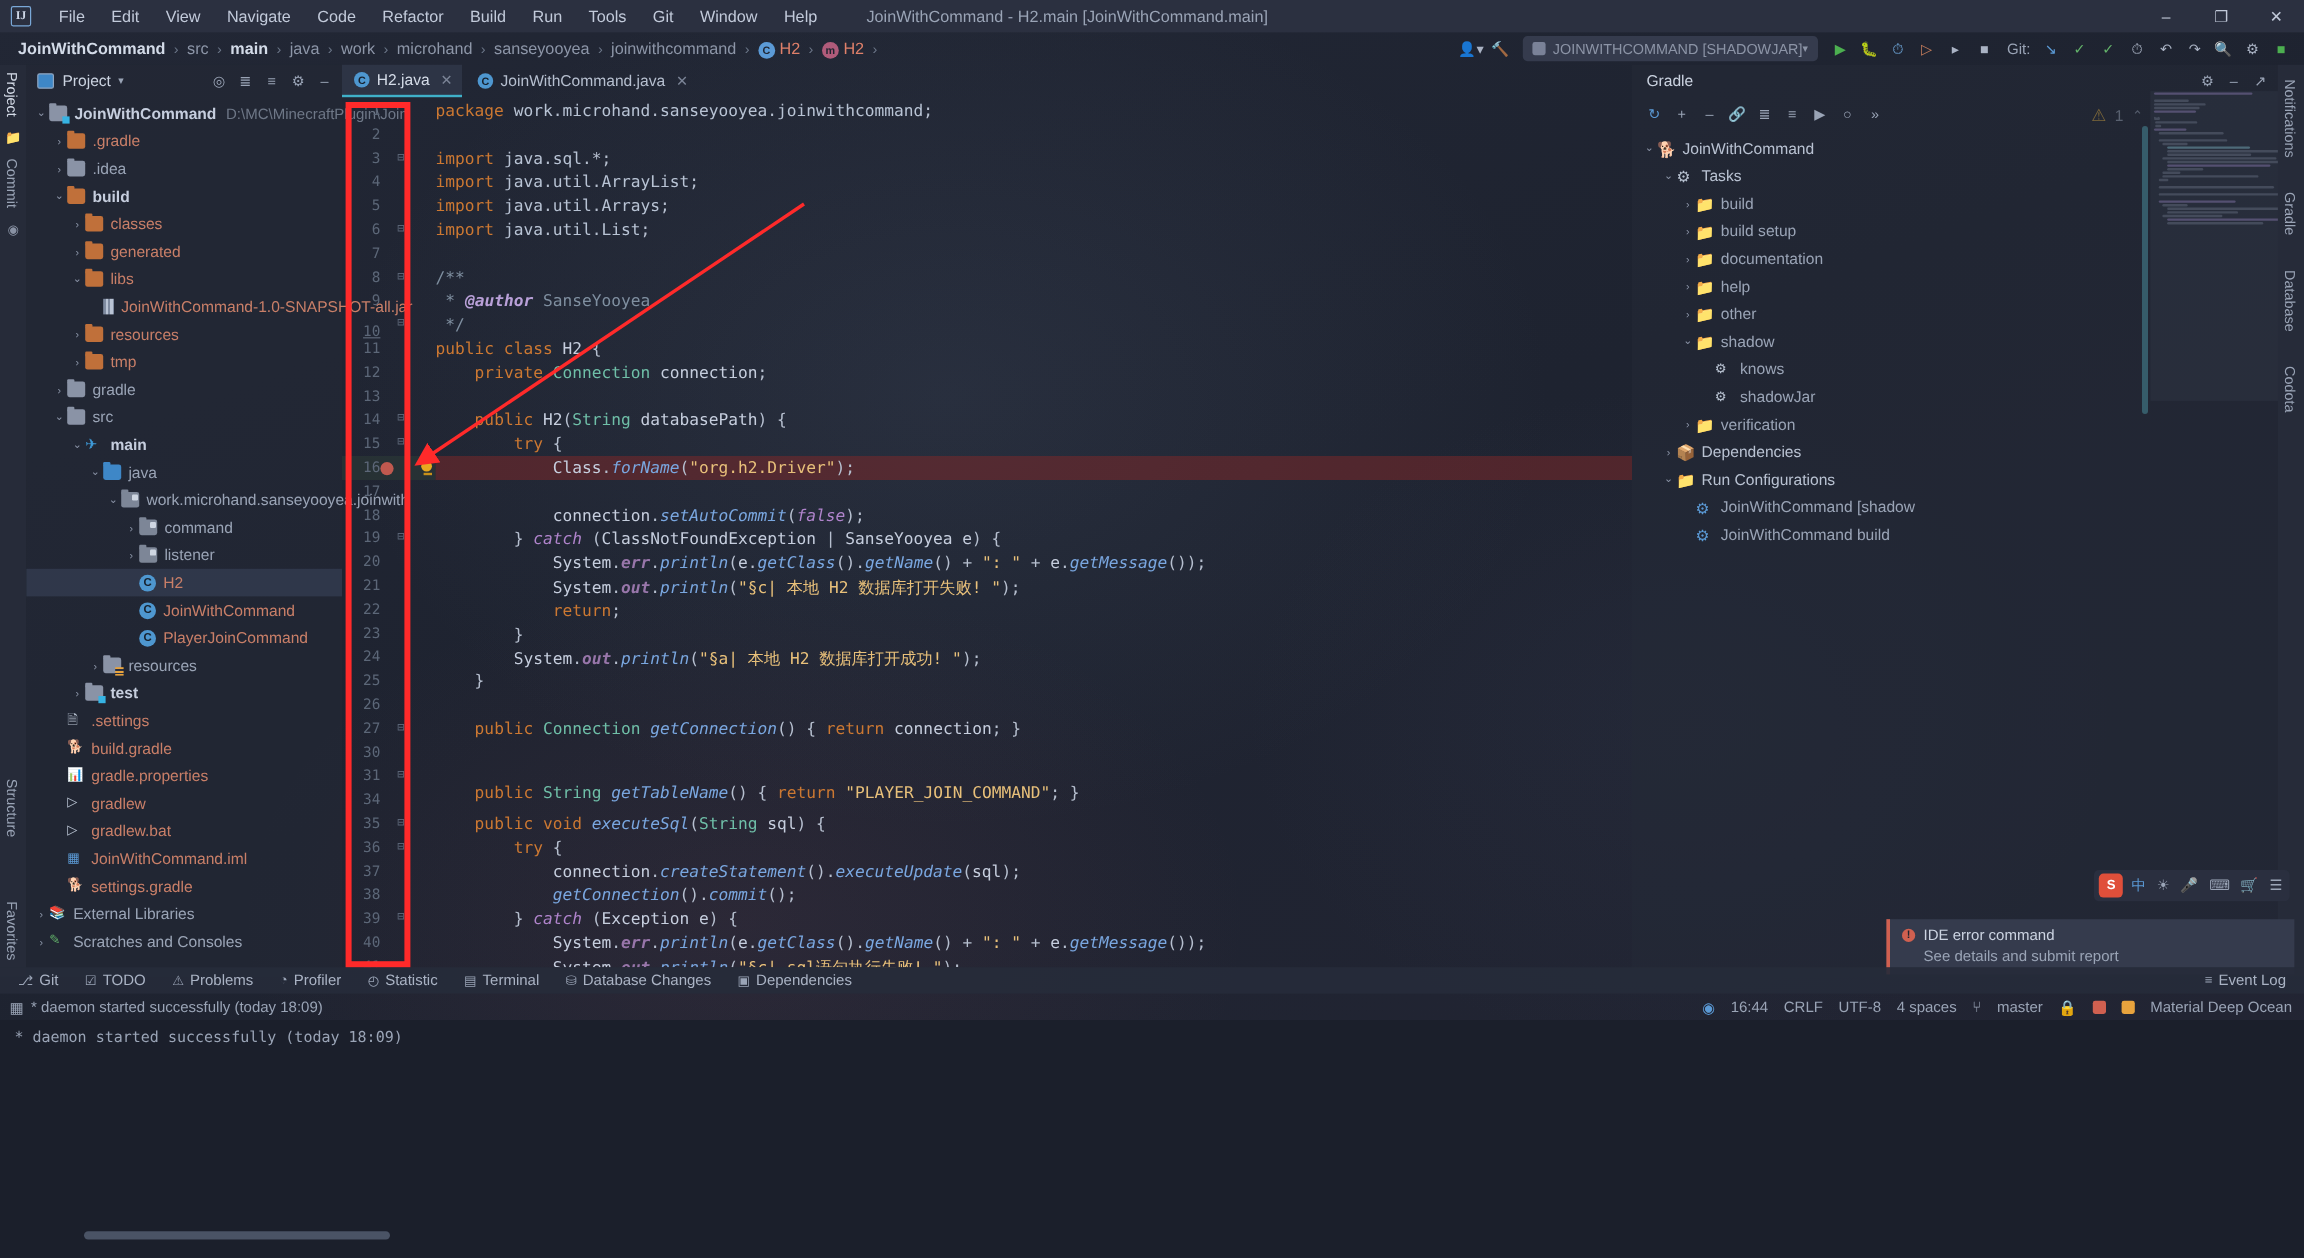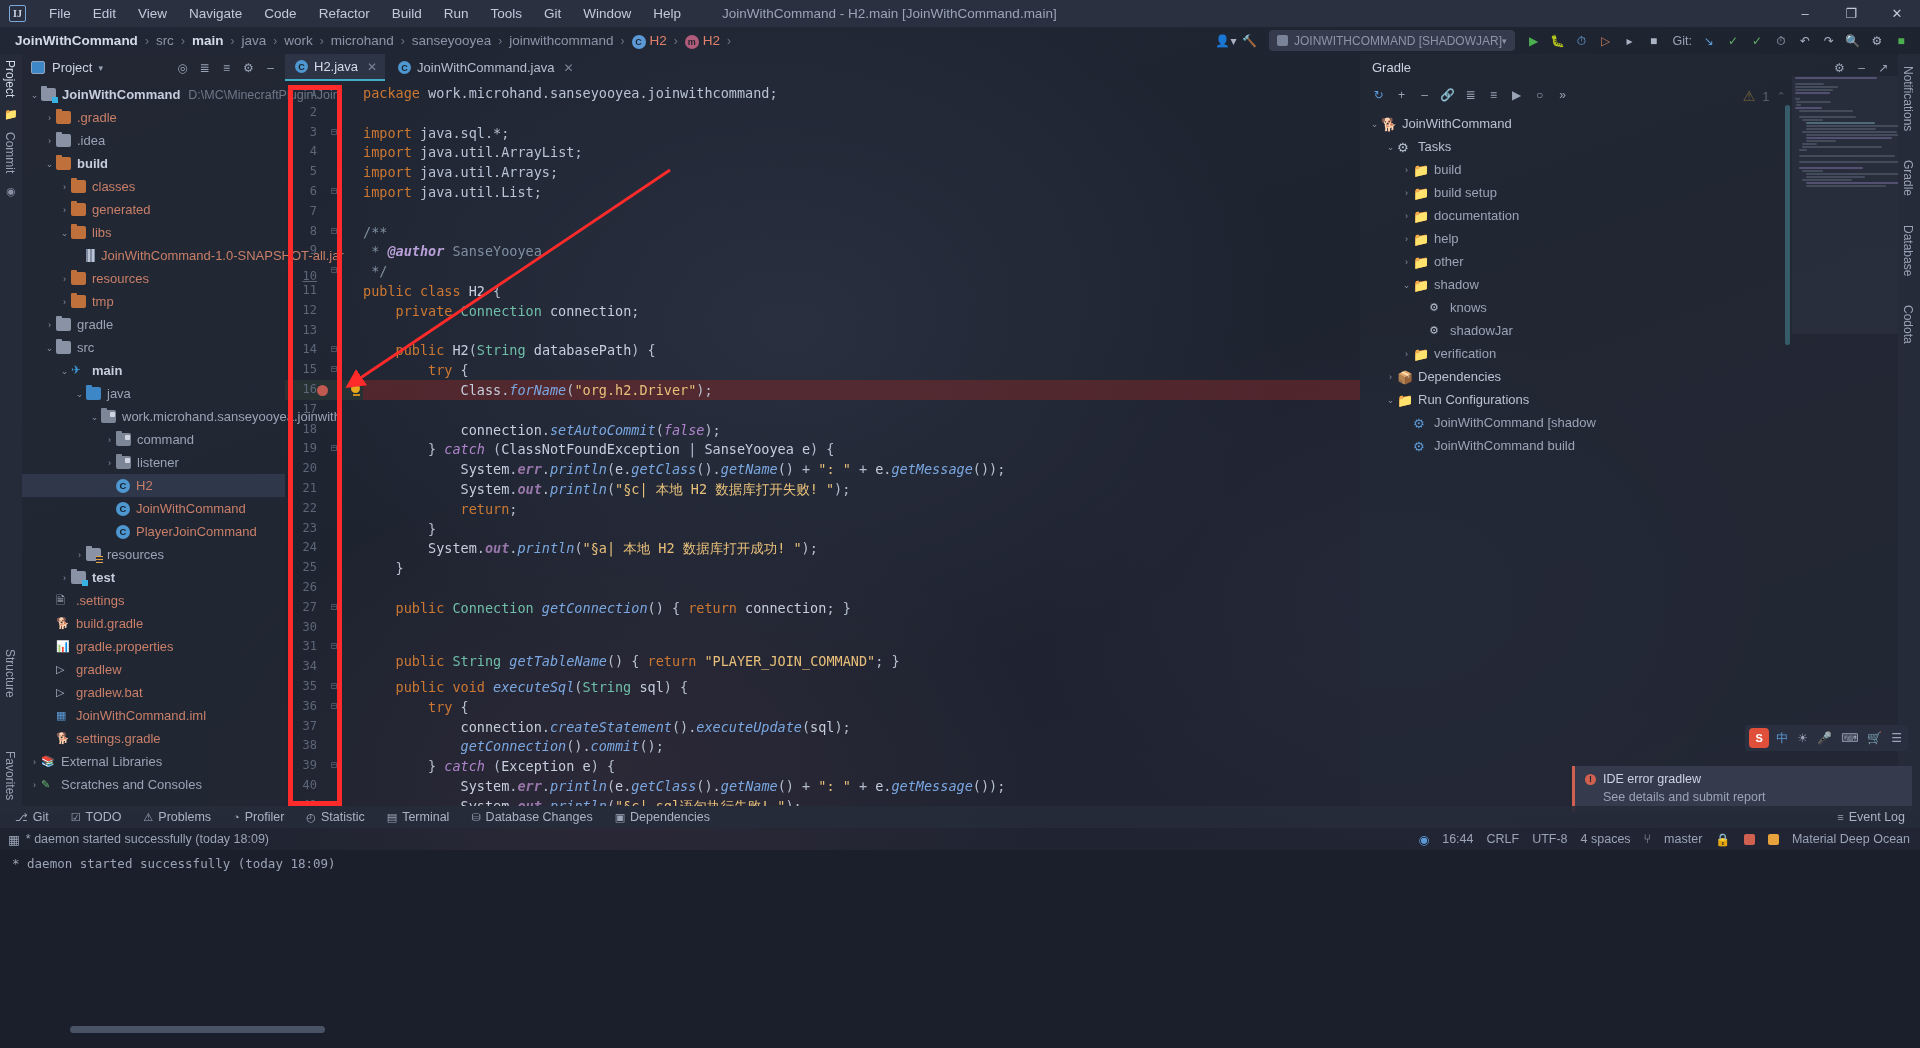--- a/index.html
+++ b/index.html
@@ -759,21 +759,21 @@
     <span class="ime-i">☀</span>
     <span class="ime-i">🎤</span>
     <span class="ime-i">⌨</span>
     <span class="ime-i">🛒</span>
     <span class="ime-i">☰</span>
   </div>
 
   <div class="notif">
     <div class="notif-t">
       <span class="notif-dot">!</span>
-      <span>IDE error gradlew</span>
+      <span>IDE error command</span>
     </div>
     <div class="notif-link">See details and submit report</div>
   </div>
 
   <div class="bottombar" id="bb-host">
       <div class="bb-item">
         <span class="bb-ic">⎇</span>
         <span>Git</span>
       </div>
       <div class="bb-item">

